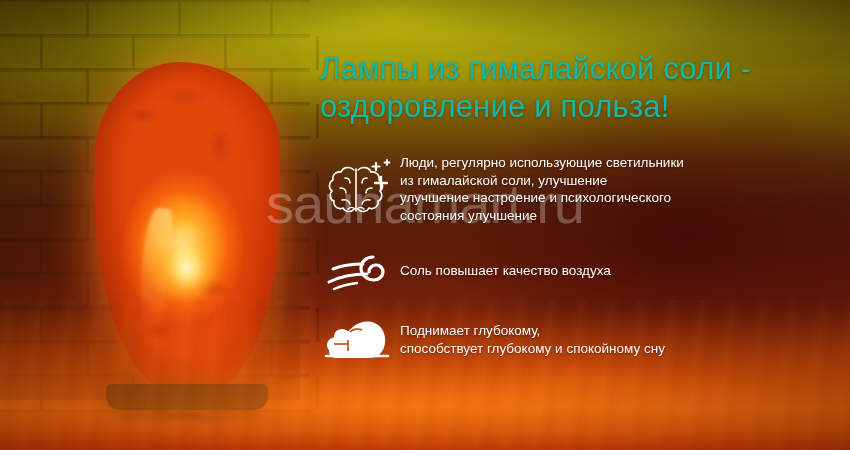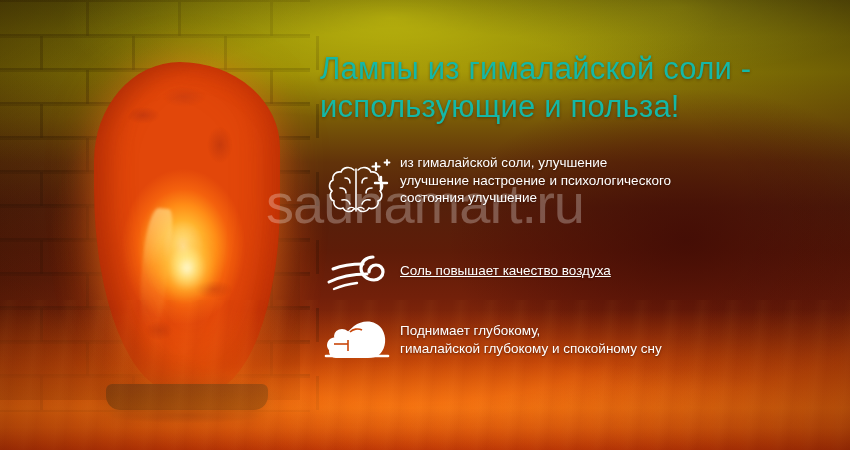--- a/index.html
+++ b/index.html
@@ -242,21 +242,21 @@
     flex: 1;
     color: #ffffff;
     font-size: 13.5px;
     line-height: 17.5px;
     padding-top: 2px;
     text-shadow: 0 1px 2px rgba(40,10,0,0.5);
   }
   .f1 .feature-icon { height: 78px; }
   .f2 { margin-top: 8px; }
   .f2 .feature-icon { height: 48px; }
-  .f2 .feature-text { padding-top: 14px; text-decoration: underline; }
+  .f2 .feature-text { padding-top: 14px; }
   .f3 { margin-top: 14px; }
   .f3 .feature-icon { height: 54px; }
   .f3 .feature-text { padding-top: 8px; }
 
   .feature-line { display: block; }
 </style>
 </head>
 <body>
 
 <div id="banner">
@@ -344,21 +344,21 @@
   </div>
 
   <div class="bg-glow-bottom"></div>
   <div class="bg-streaks"></div>
   <div class="bg-vignette"></div>
 
   <div class="watermark">saunamart.ru</div>
 
   <div class="headline">
     <span>Лампы из гималайской соли -</span><br>
-    <span>использующие и польза!</span>
+    <span>оздоровление и польза!</span>
   </div>
 
   <div class="features">
 
     <div class="feature f1">
       <div class="feature-icon">
         <svg width="74" height="68" viewBox="0 0 74 68" fill="none" stroke="#ffffff" stroke-width="1.6" stroke-linecap="round">
 
           <path d="M30 13c-4-4-11-3-13 2-5-1-9 3-8 8-4 2-5 8-1 11-3 3-2 9 2 10-1 5 4 9 9 7 2 4 8 5 11 1"></path>
 
@@ -369,20 +369,21 @@
           <path d="M21 21c3 0 5 2 5 5M16 31c4 0 6 2 6 5M18 43c4-1 7 1 8 4M24 52c2-2 5-2 7 0"></path>
 
           <path d="M43 21c-3 0-5 2-5 5M48 31c-4 0-6 2-6 5M46 43c-4-1-7 1-8 4M40 52c-2-2-5-2-7 0"></path>
 
           <path d="M57 20v12M51 26h12" stroke-width="2.4"></path>
           <path d="M52 6v7M48.5 9.5h7" stroke-width="2.2"></path>
           <path d="M63 3v5M60.5 5.5h5" stroke-width="1.8"></path>
         </svg>
       </div>
       <div class="feature-text">
+        <span class="feature-line">Люди, регулярно использующие светильники</span>
         <span class="feature-line">из гималайской соли, улучшение</span>
         <span class="feature-line">улучшение настроение и психологического</span>
         <span class="feature-line">состояния улучшение</span>
       </div>
     </div>
 
     <div class="feature f2">
       <div class="feature-icon">
         <svg width="76" height="44" viewBox="0 0 76 44" fill="none" stroke="#ffffff" stroke-linecap="round">
           <path d="M46 22c0-4 3-7 7-7s7 3 7 7-4 8-9 8c-7 0-13-5-13-12 0-6 5-11 12-11" stroke-width="3.2"></path>
@@ -408,18 +409,18 @@
 
           <path d="M2 40h62" stroke="#ffffff" stroke-width="2.6" fill="none" stroke-linecap="round"></path>
 
           <path d="M26 16c3-3 8-4 12-2" stroke="#c9470a" stroke-width="1.6" fill="none"></path>
           <path d="M10 28h14" stroke="#c9470a" stroke-width="1.6" fill="none"></path>
           <path d="M24 24v11" stroke="#c9470a" stroke-width="1.6" fill="none"></path>
         </svg>
       </div>
       <div class="feature-text">
         <span class="feature-line">Поднимает глубокому,</span>
-        <span class="feature-line">гималайской глубокому и спокойному сну</span>
+        <span class="feature-line">способствует глубокому и спокойному сну</span>
       </div>
     </div>
 
   </div>
 </div>
 
 </body></html>

